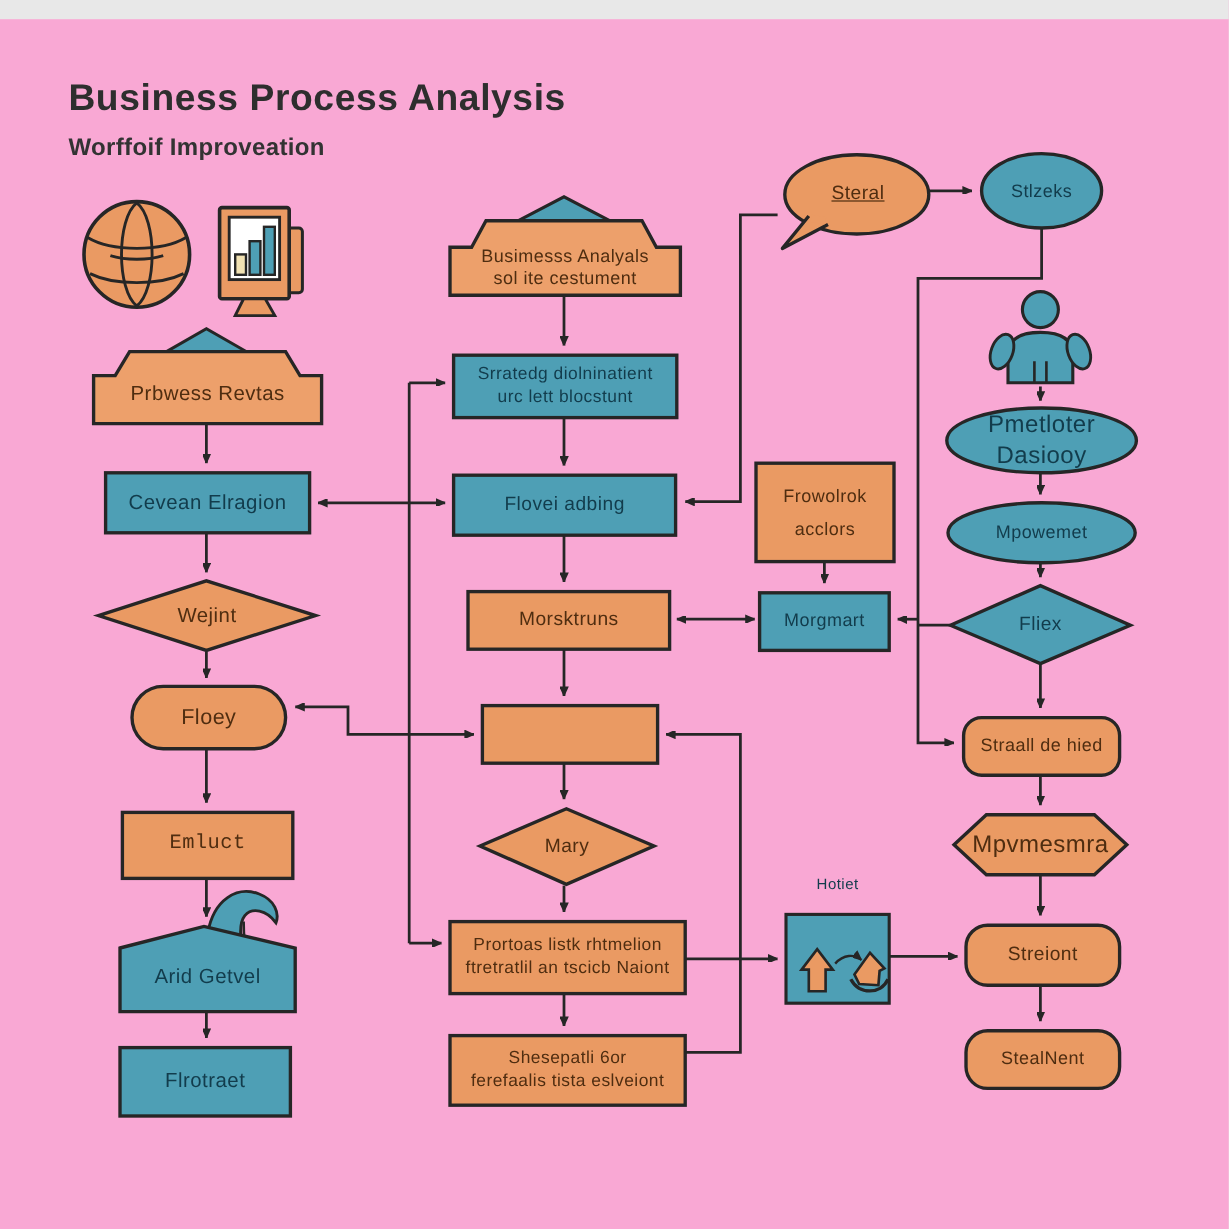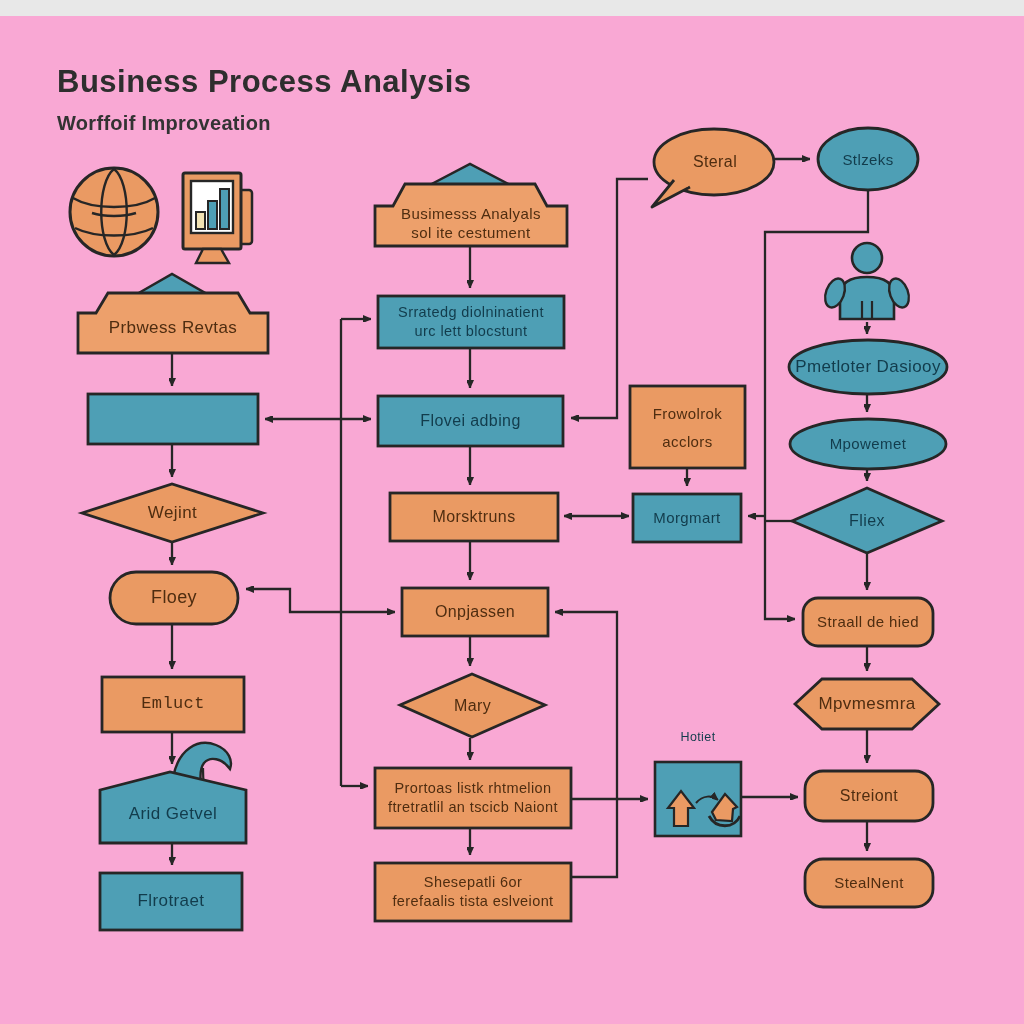--- a/index.html
+++ b/index.html
@@ -17,21 +17,21 @@
     font-size:20px;font-weight:700;color:#333;letter-spacing:.3px;
   }
   svg.layer{position:absolute;left:0;top:0;}
   .lbl{
     position:absolute;display:flex;flex-direction:column;
     align-items:center;justify-content:center;text-align:center;
     letter-spacing:.4px;line-height:1.3;pointer-events:none;
   }
   .on-orange{color:#4f2d10;}
   .on-teal{color:#123c4c;}
-  .fs12{font-size:12.5px;} .fs14{font-size:17px;} .fs145{font-size:14.5px;}
+  .fs12{font-size:12.5px;} .fs14{font-size:20px;} .fs145{font-size:14.5px;}
   .fs15{font-size:15px;} .fs16{font-size:16px;} .fs17{font-size:17px;} .fs18{font-size:18px;}
   .wide{line-height:1.9;}
 </style>
 </head>
 <body>
 
 <div class="canvas">
 
   <div class="title">Business Process Analysis</div>
   <div class="subtitle">Worffoif Improveation</div>
@@ -164,20 +164,21 @@
     <ellipse cx="868" cy="428" rx="78" ry="25" fill="#4E9FB5" stroke="#262626" stroke-width="2.8"></ellipse>
     <polygon points="792,505 867,472 942,505 867,537" fill="#4E9FB5" stroke="#262626" stroke-width="2.8"></polygon>
     <rect x="803" y="582" width="130" height="48" rx="15" fill="#EA9A63" stroke="#262626" stroke-width="2.8"></rect>
     <polygon points="795,688 822,663 912,663 939,688 912,713 822,713" fill="#EA9A63" stroke="#262626" stroke-width="2.8"></polygon>
     <rect x="805" y="755" width="128" height="50" rx="18" fill="#EA9A63" stroke="#262626" stroke-width="2.8"></rect>
     <rect x="805" y="843" width="128" height="48" rx="18" fill="#EA9A63" stroke="#262626" stroke-width="2.8"></rect>
   </svg>
 
   <div class="lbl on-orange fs17" style="left:78px;top:291px;width:190px;height:42px;">Prbwess Revtas</div>
 
+  <div class="lbl on-teal fs17" style="left:88px;top:378px;width:170px;height:50px;">Cevean Elragion</div>
 
   <div class="lbl on-orange fs17" style="left:82px;top:468px;width:181px;height:58px;">Wejint</div>
 
   <div class="lbl on-orange fs18" style="left:110px;top:556px;width:128px;height:52px;">Floey</div>
 
   <div class="lbl on-orange fs17" style="left:102px;top:661px;width:142px;height:55px;font-family:Liberation Mono, monospace;">Emluct</div>
 
   <div class="lbl on-teal fs17" style="left:100px;top:770px;width:146px;height:57px;">Arid Getvel</div>
 
   <div class="lbl on-teal fs17" style="left:100px;top:857px;width:142px;height:57px;">Flrotraet</div>
@@ -189,21 +190,20 @@
 
   <div class="lbl on-teal fs145" style="left:378px;top:280px;width:186px;height:52px;">
     <div>Srratedg diolninatient</div>
     <div>urc lett blocstunt</div>
   </div>
 
   <div class="lbl on-teal fs16" style="left:378px;top:380px;width:185px;height:50px;">Flovei adbing</div>
 
   <div class="lbl on-orange fs16" style="left:390px;top:477px;width:168px;height:48px;">Morsktruns</div>
 
-  <div class="lbl on-orange fs16" style="left:402px;top:572px;width:146px;height:48px;">Onpjassen</div>
 
   <div class="lbl on-orange fs16" style="left:400px;top:660px;width:145px;height:60px;">Mary</div>
 
   <div class="lbl on-orange fs145" style="left:375px;top:752px;width:196px;height:60px;">
     <div>Prortoas listk rhtmelion</div>
     <div>ftretratlil an tscicb Naiont</div>
   </div>
 
   <div class="lbl on-orange fs145" style="left:375px;top:847px;width:196px;height:58px;">
     <div>Shesepatli 6or</div>
@@ -212,21 +212,21 @@
 
   <div class="lbl on-orange fs15 wide" style="left:630px;top:372px;width:115px;height:80px;">
     <div>Frowolrok</div>
     <div>acclors</div>
   </div>
 
   <div class="lbl on-teal fs15" style="left:633px;top:478px;width:108px;height:48px;">Morgmart</div>
 
   <div class="lbl on-teal fs12" style="left:655px;top:712px;width:86px;height:18px;">Hotiet</div>
 
-  <div class="lbl on-orange fs16" style="left:658px;top:118px;width:114px;height:56px;">Steral</div>
+  <div class="lbl on-orange fs16" style="left:658px;top:118px;width:114px;height:56px;text-decoration:underline;">Steral</div>
 
   <div class="lbl on-teal fs15" style="left:818px;top:116px;width:100px;height:56px;">Stlzeks</div>
 
   <div class="lbl on-teal fs14" style="left:789px;top:326px;width:158px;height:50px;">Pmetloter Dasiooy</div>
 
   <div class="lbl on-teal fs15" style="left:790px;top:404px;width:156px;height:48px;">Mpowemet</div>
 
   <div class="lbl on-teal fs16" style="left:792px;top:474px;width:150px;height:62px;">Fliex</div>
 
   <div class="lbl on-orange fs15" style="left:803px;top:582px;width:130px;height:48px;">Straall de hied</div>

